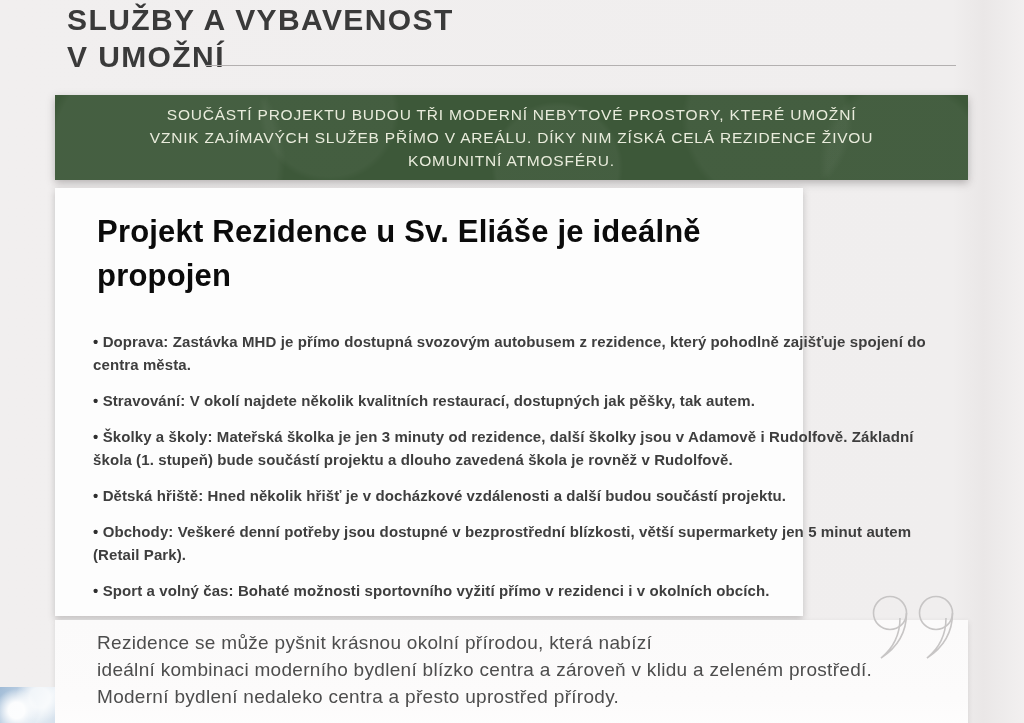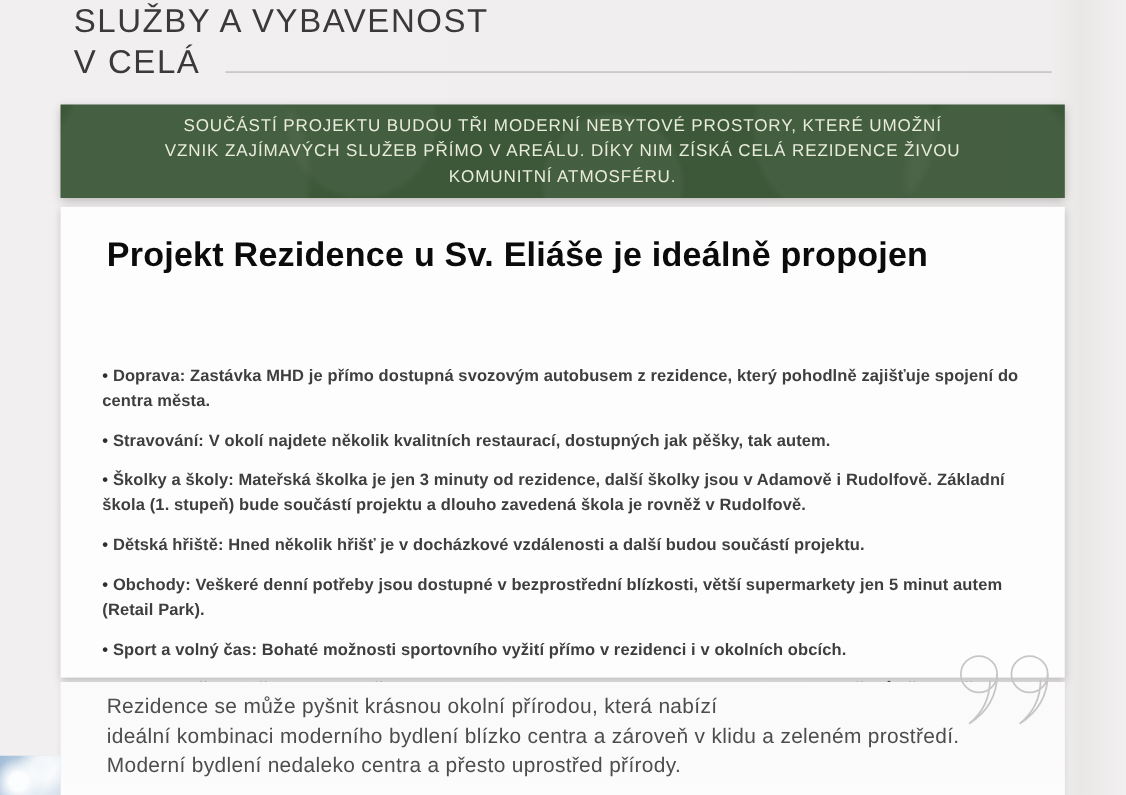--- a/index.html
+++ b/index.html
@@ -4,21 +4,21 @@
 <style>
   html,body{margin:0;padding:0;}
   body{
     width:1024px;height:723px;position:relative;overflow:hidden;
     background:linear-gradient(to right,#f1efef 0%,#f0eeee 93%,#eae7e7 96%,#f2f0f0 100%);
     font-family:"Liberation Sans", sans-serif;
   }
   .page-title{
     position:absolute;left:67px;top:1px;
     font-size:30px;line-height:37px;letter-spacing:1.4px;
-    color:#3a3a3a;font-weight:400;
+    color:#3a3a3a;font-weight:700;
   }
   .title-rule{
     position:absolute;left:205px;top:65px;width:751px;height:1px;
     background:#b3b0b0;
   }
   .banner{
     position:absolute;left:55px;top:95px;width:913px;height:85px;
     background-color:#3d5839;
     background-image:
       radial-gradient(circle at 12% 75%, rgba(255,255,255,0.045) 0 14%, transparent 15%),
@@ -27,21 +27,21 @@
       radial-gradient(circle at 78% 30%, rgba(255,255,255,0.035) 0 11%, transparent 12%),
       radial-gradient(circle at 93% 80%, rgba(255,255,255,0.04) 0 9%, transparent 10%);
     box-shadow:0 3px 8px rgba(70,64,64,0.35);
     display:flex;align-items:center;justify-content:center;
   }
   .banner-text{
     font-size:15.5px;line-height:23px;letter-spacing:0.8px;
     color:#e9ecdc;text-align:center;padding:0 89px;
   }
   .card{
-    position:absolute;left:55px;top:188px;width:913px;height:428px;
+    position:absolute;left:55px;top:188px;width:748px;height:428px;
     background:#fdfdfd;
     box-shadow:0 3px 7px rgba(70,64,64,0.28);
   }
   .card-heading{
     position:absolute;left:42px;top:22px;
     font-size:31px;line-height:44px;font-weight:700;color:#0b0b0b;
     letter-spacing:0.2px;
   }
   .bullet-list{
     position:absolute;left:38px;top:142px;width:840px;
@@ -70,21 +70,21 @@
       radial-gradient(circle at 30% 65%, rgba(255,255,255,0.95) 0 18%, rgba(255,255,255,0) 48%),
       radial-gradient(circle at 72% 30%, rgba(255,255,255,0.75) 0 22%, rgba(255,255,255,0) 52%),
       linear-gradient(120deg,#a0bbd6 0%,#c8d8e8 45%,#e5edf4 75%,#d4e0ec 100%);
   }
 </style>
 </head>
 <body>
 
 <div class="page-title">
   <div>SLUŽBY A VYBAVENOST</div>
-  <div>V CELÁ</div>
+  <div>V UMOŽNÍ</div>
 </div>
 
 <div class="title-rule"></div>
 
 <div class="banner">
   <div class="banner-text">SOUČÁSTÍ PROJEKTU BUDOU TŘI MODERNÍ NEBYTOVÉ PROSTORY, KTERÉ UMOŽNÍ VZNIK ZAJÍMAVÝCH SLUŽEB PŘÍMO V AREÁLU. DÍKY NIM ZÍSKÁ CELÁ REZIDENCE ŽIVOU KOMUNITNÍ ATMOSFÉRU.</div>
 </div>
 
 <div class="card">
   <div class="card-heading">

